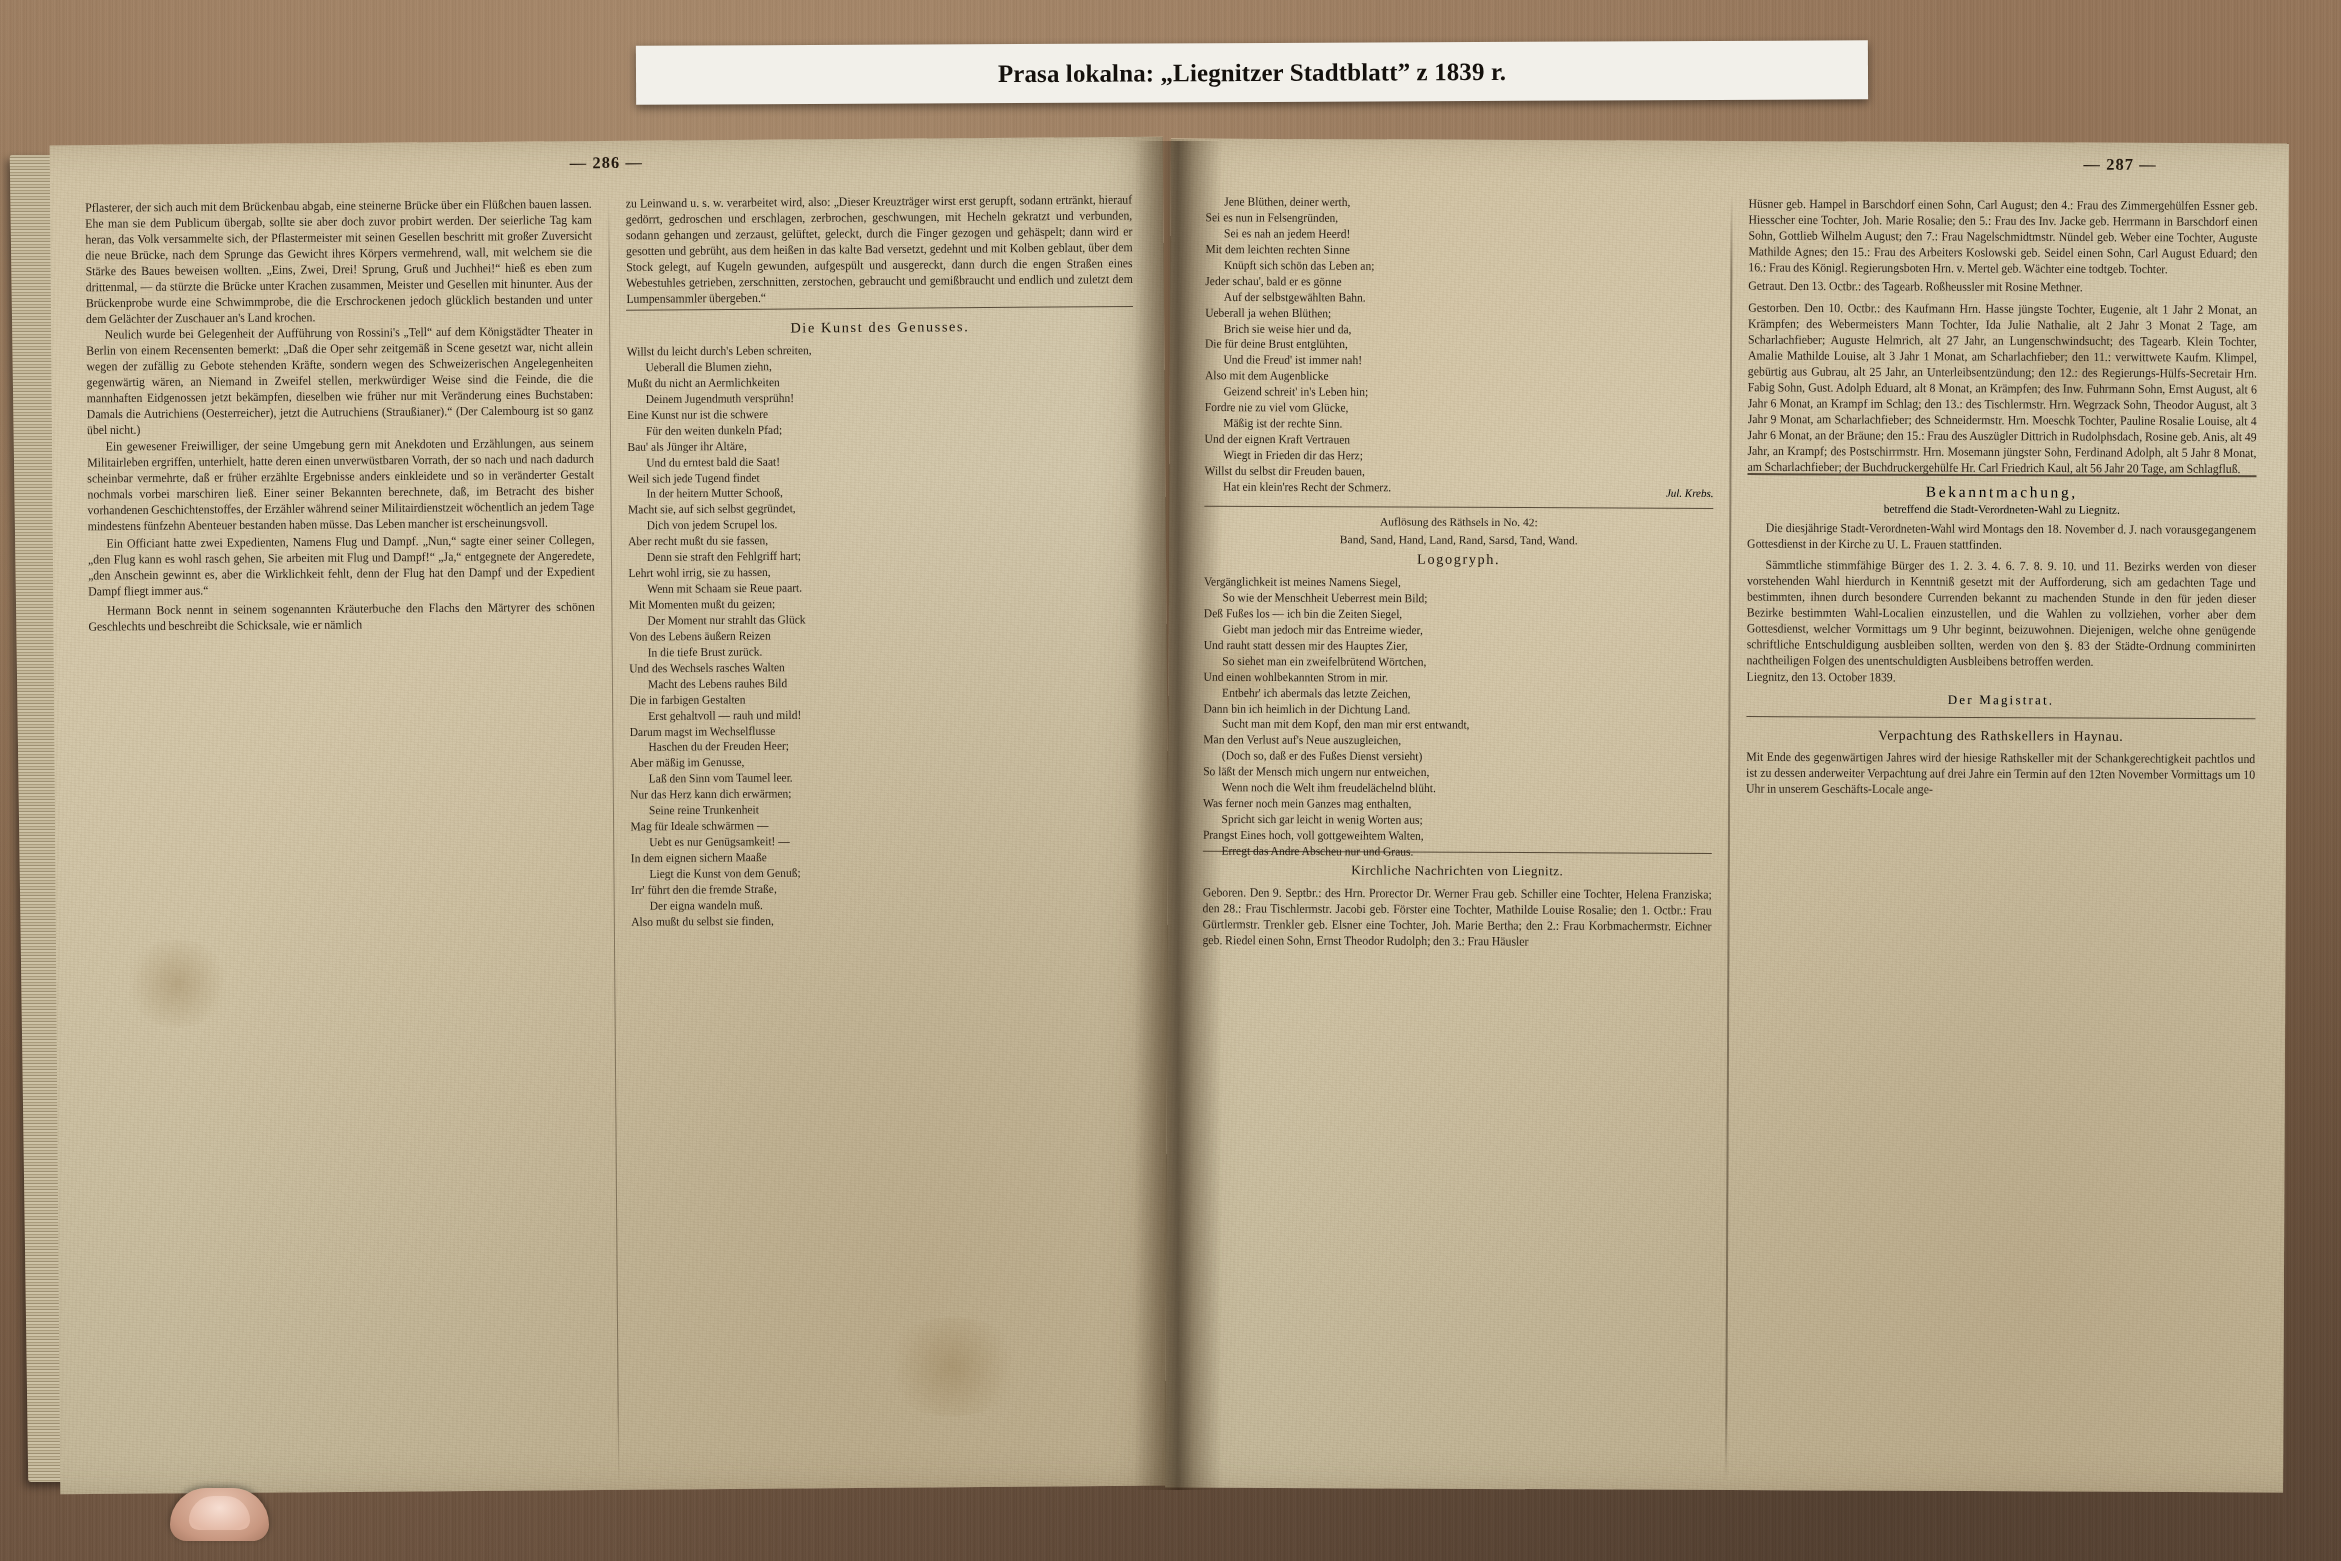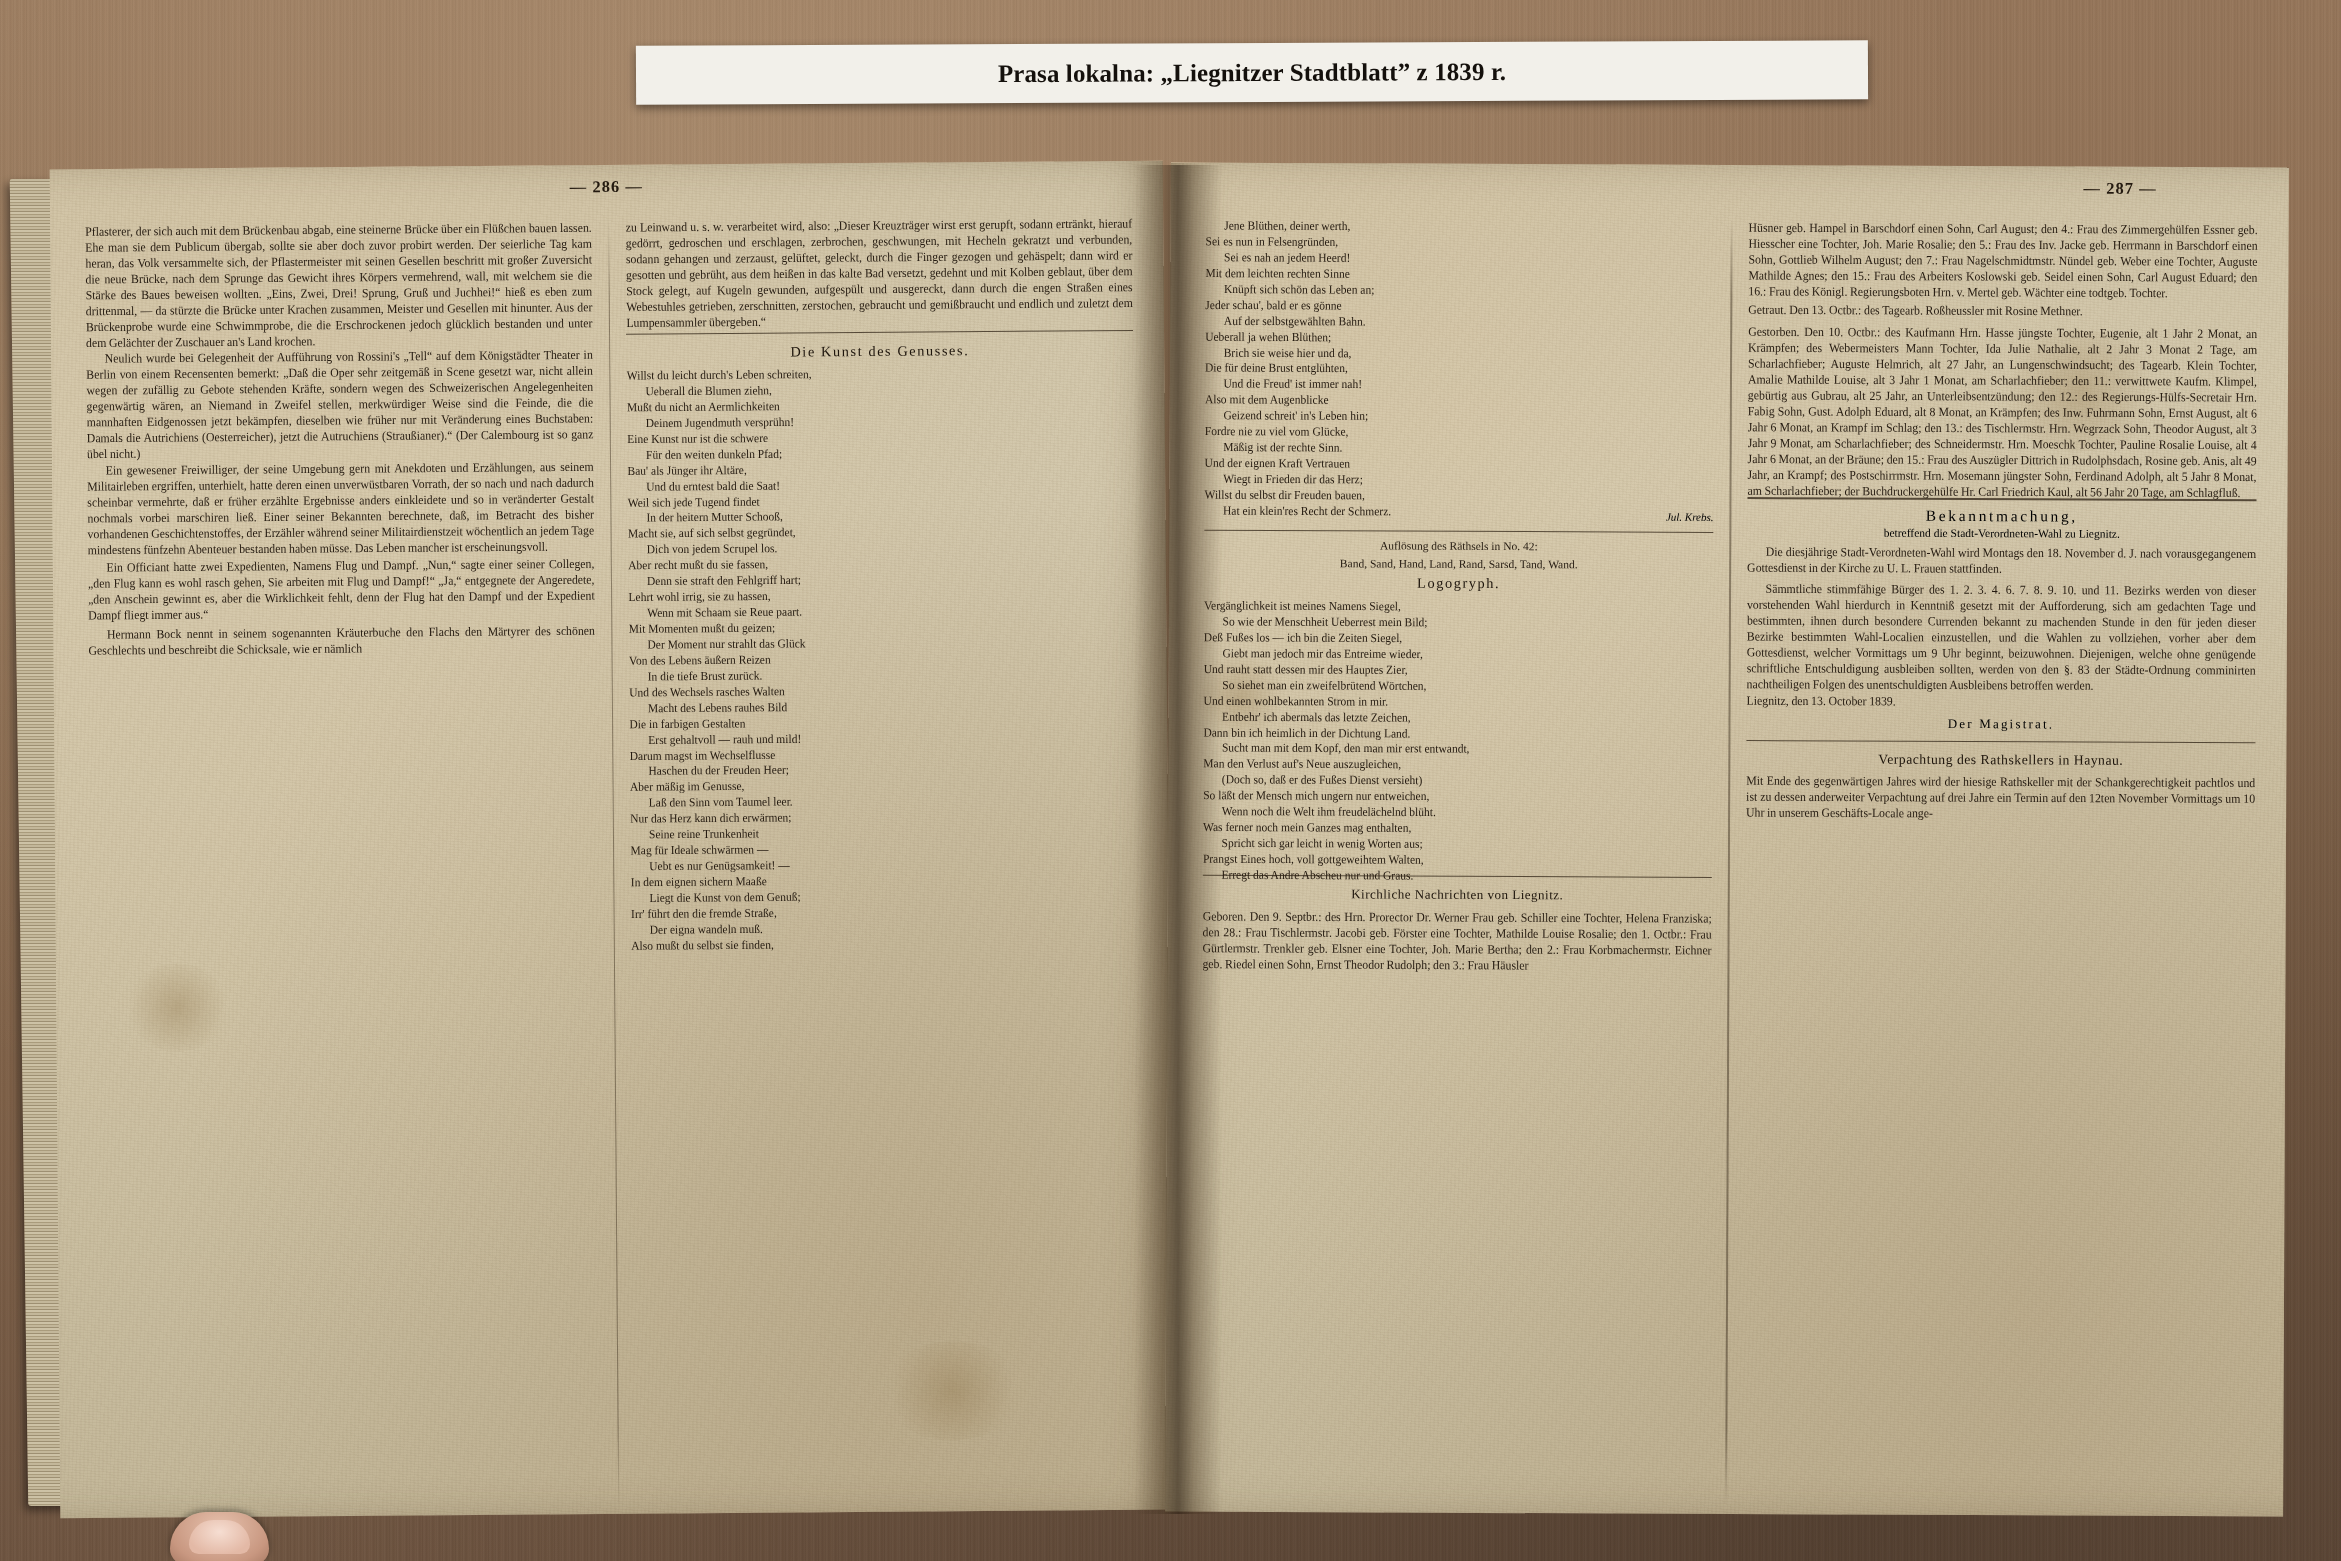--- a/index.html
+++ b/index.html
@@ -50,21 +50,21 @@
     font-weight:bold;
     font-size:25px;
     color:#14100c;
     letter-spacing:0.1px;
     white-space:nowrap;
   }
 
   
   .book{
     position:absolute;
-    left:55px; top:165px;
+    left:55px; top:141px;
     width:2231px; height:1382px;
   }
   .page-shadow{
     position:absolute;
     left:0; top:0; width:100%; height:100%;
     filter: drop-shadow(0 10px 16.4px rgba(0,0,0,0.55));
   }
 
   .page{
     position:absolute;

